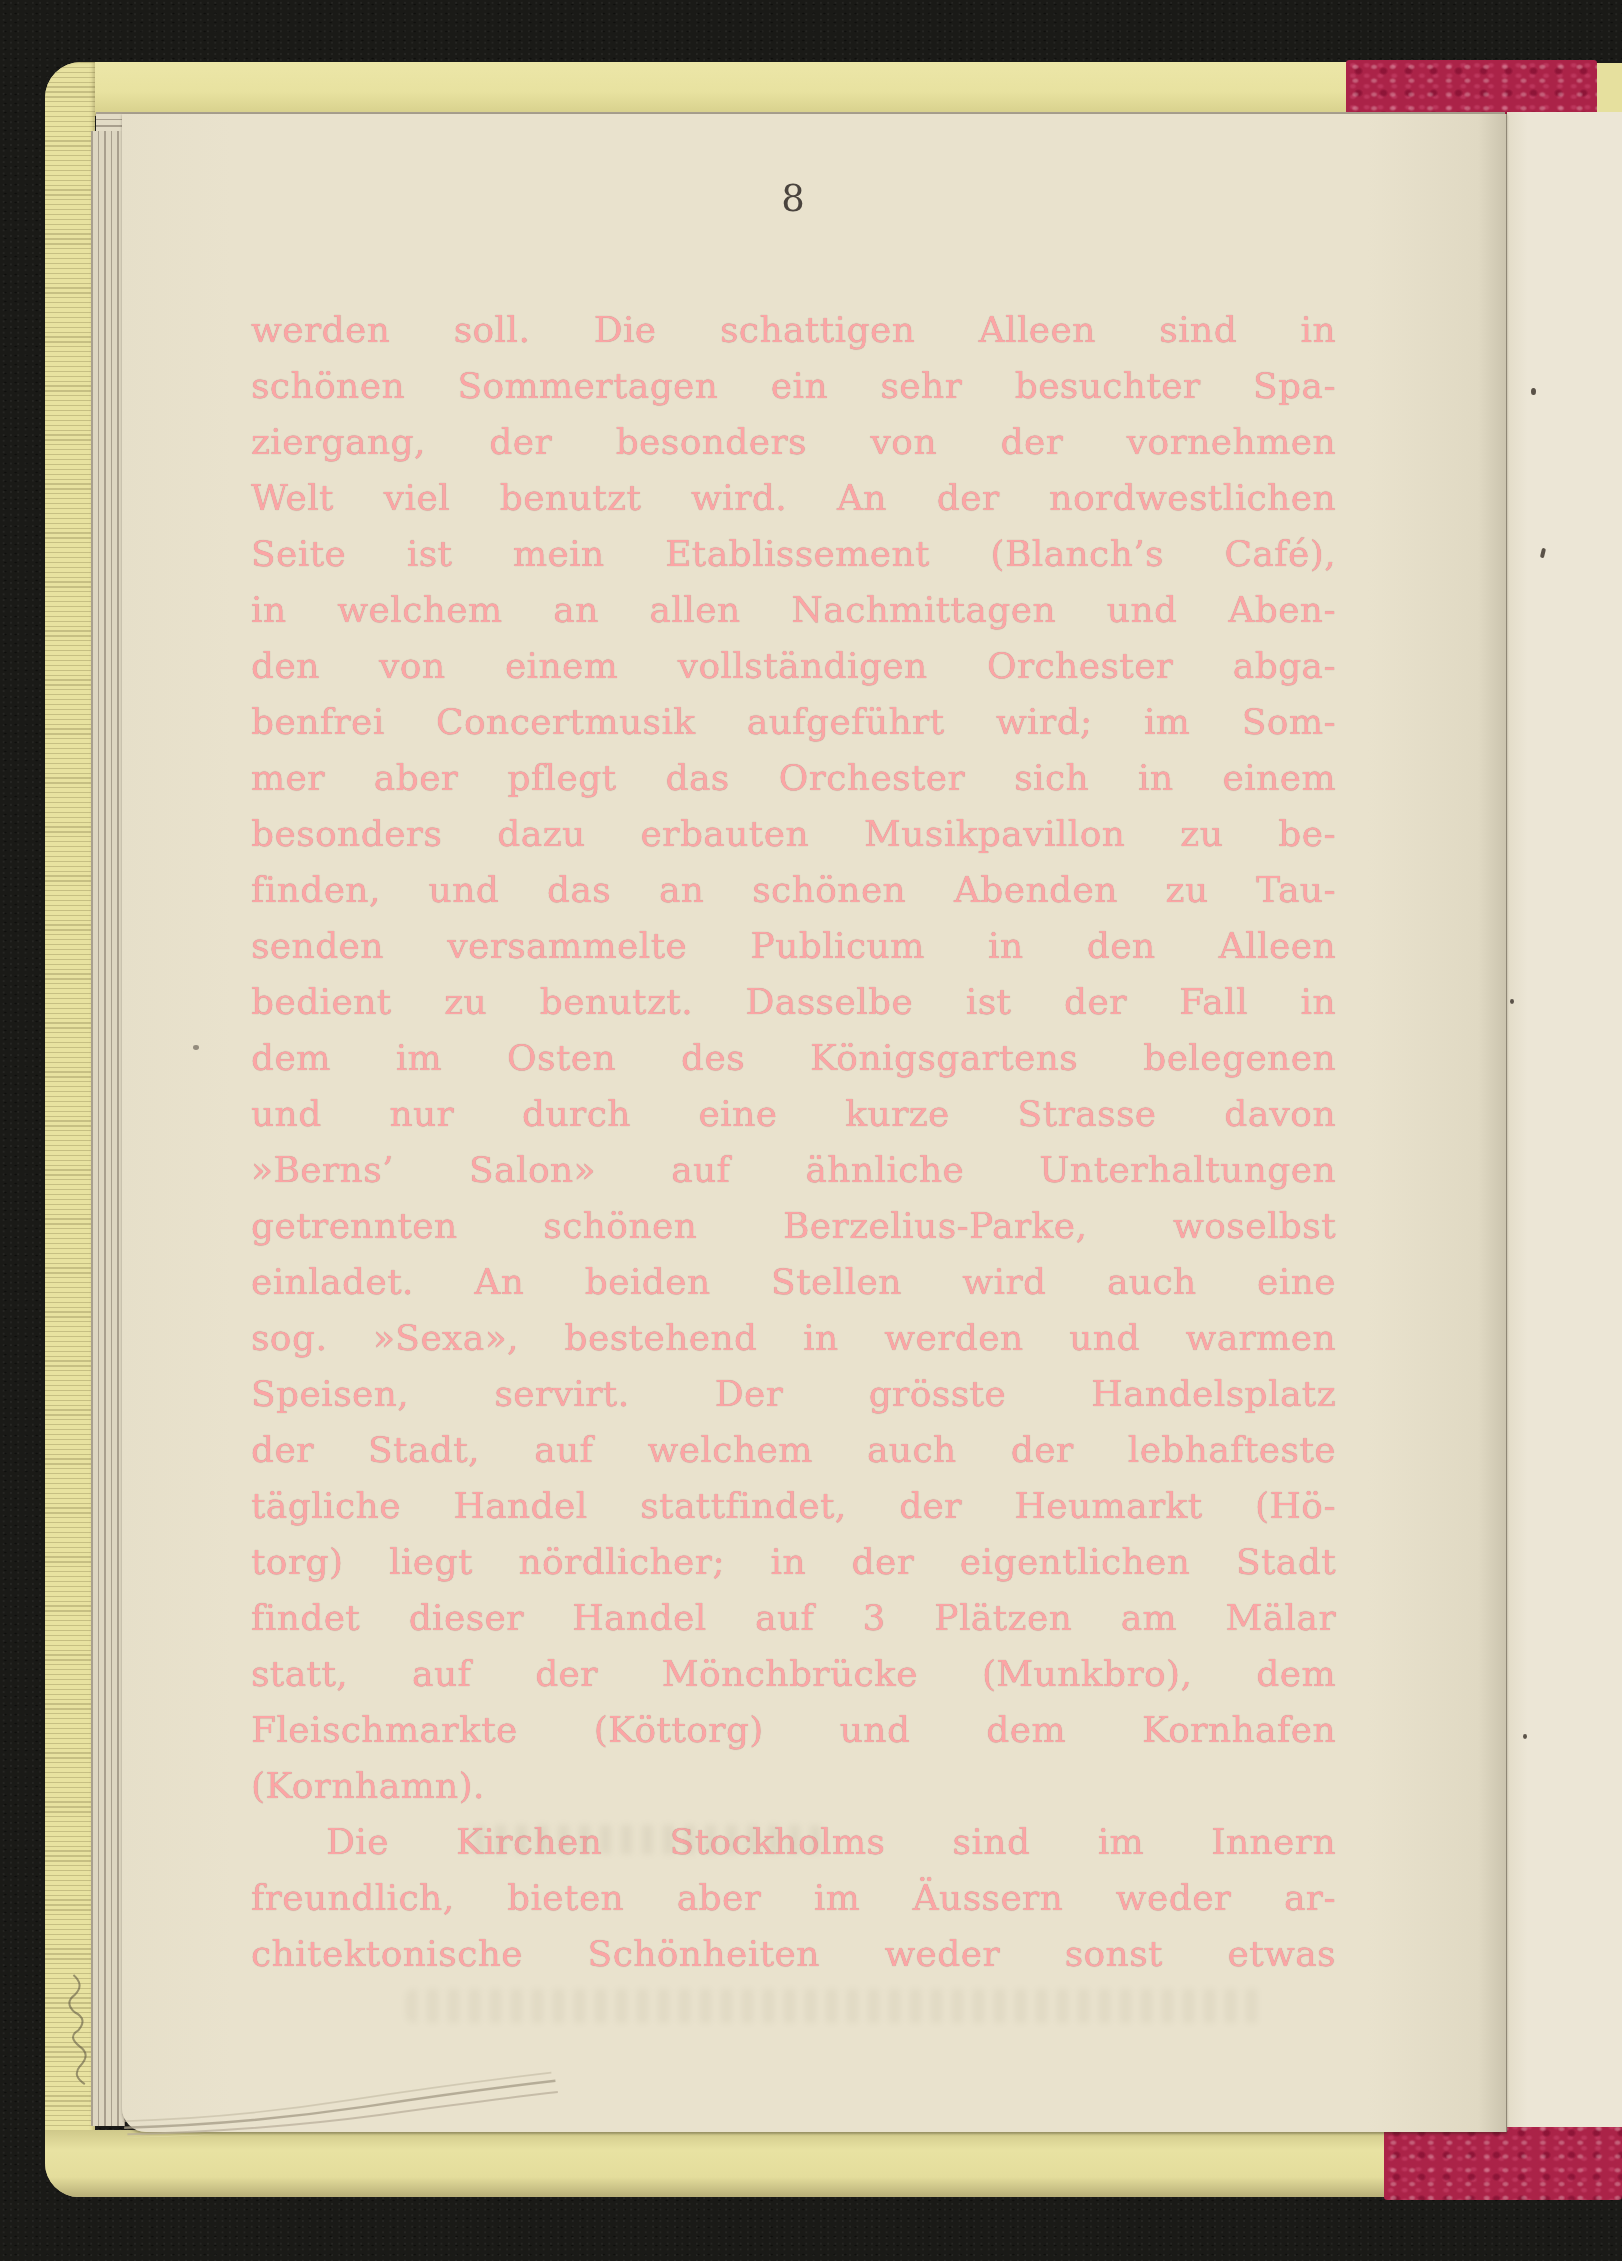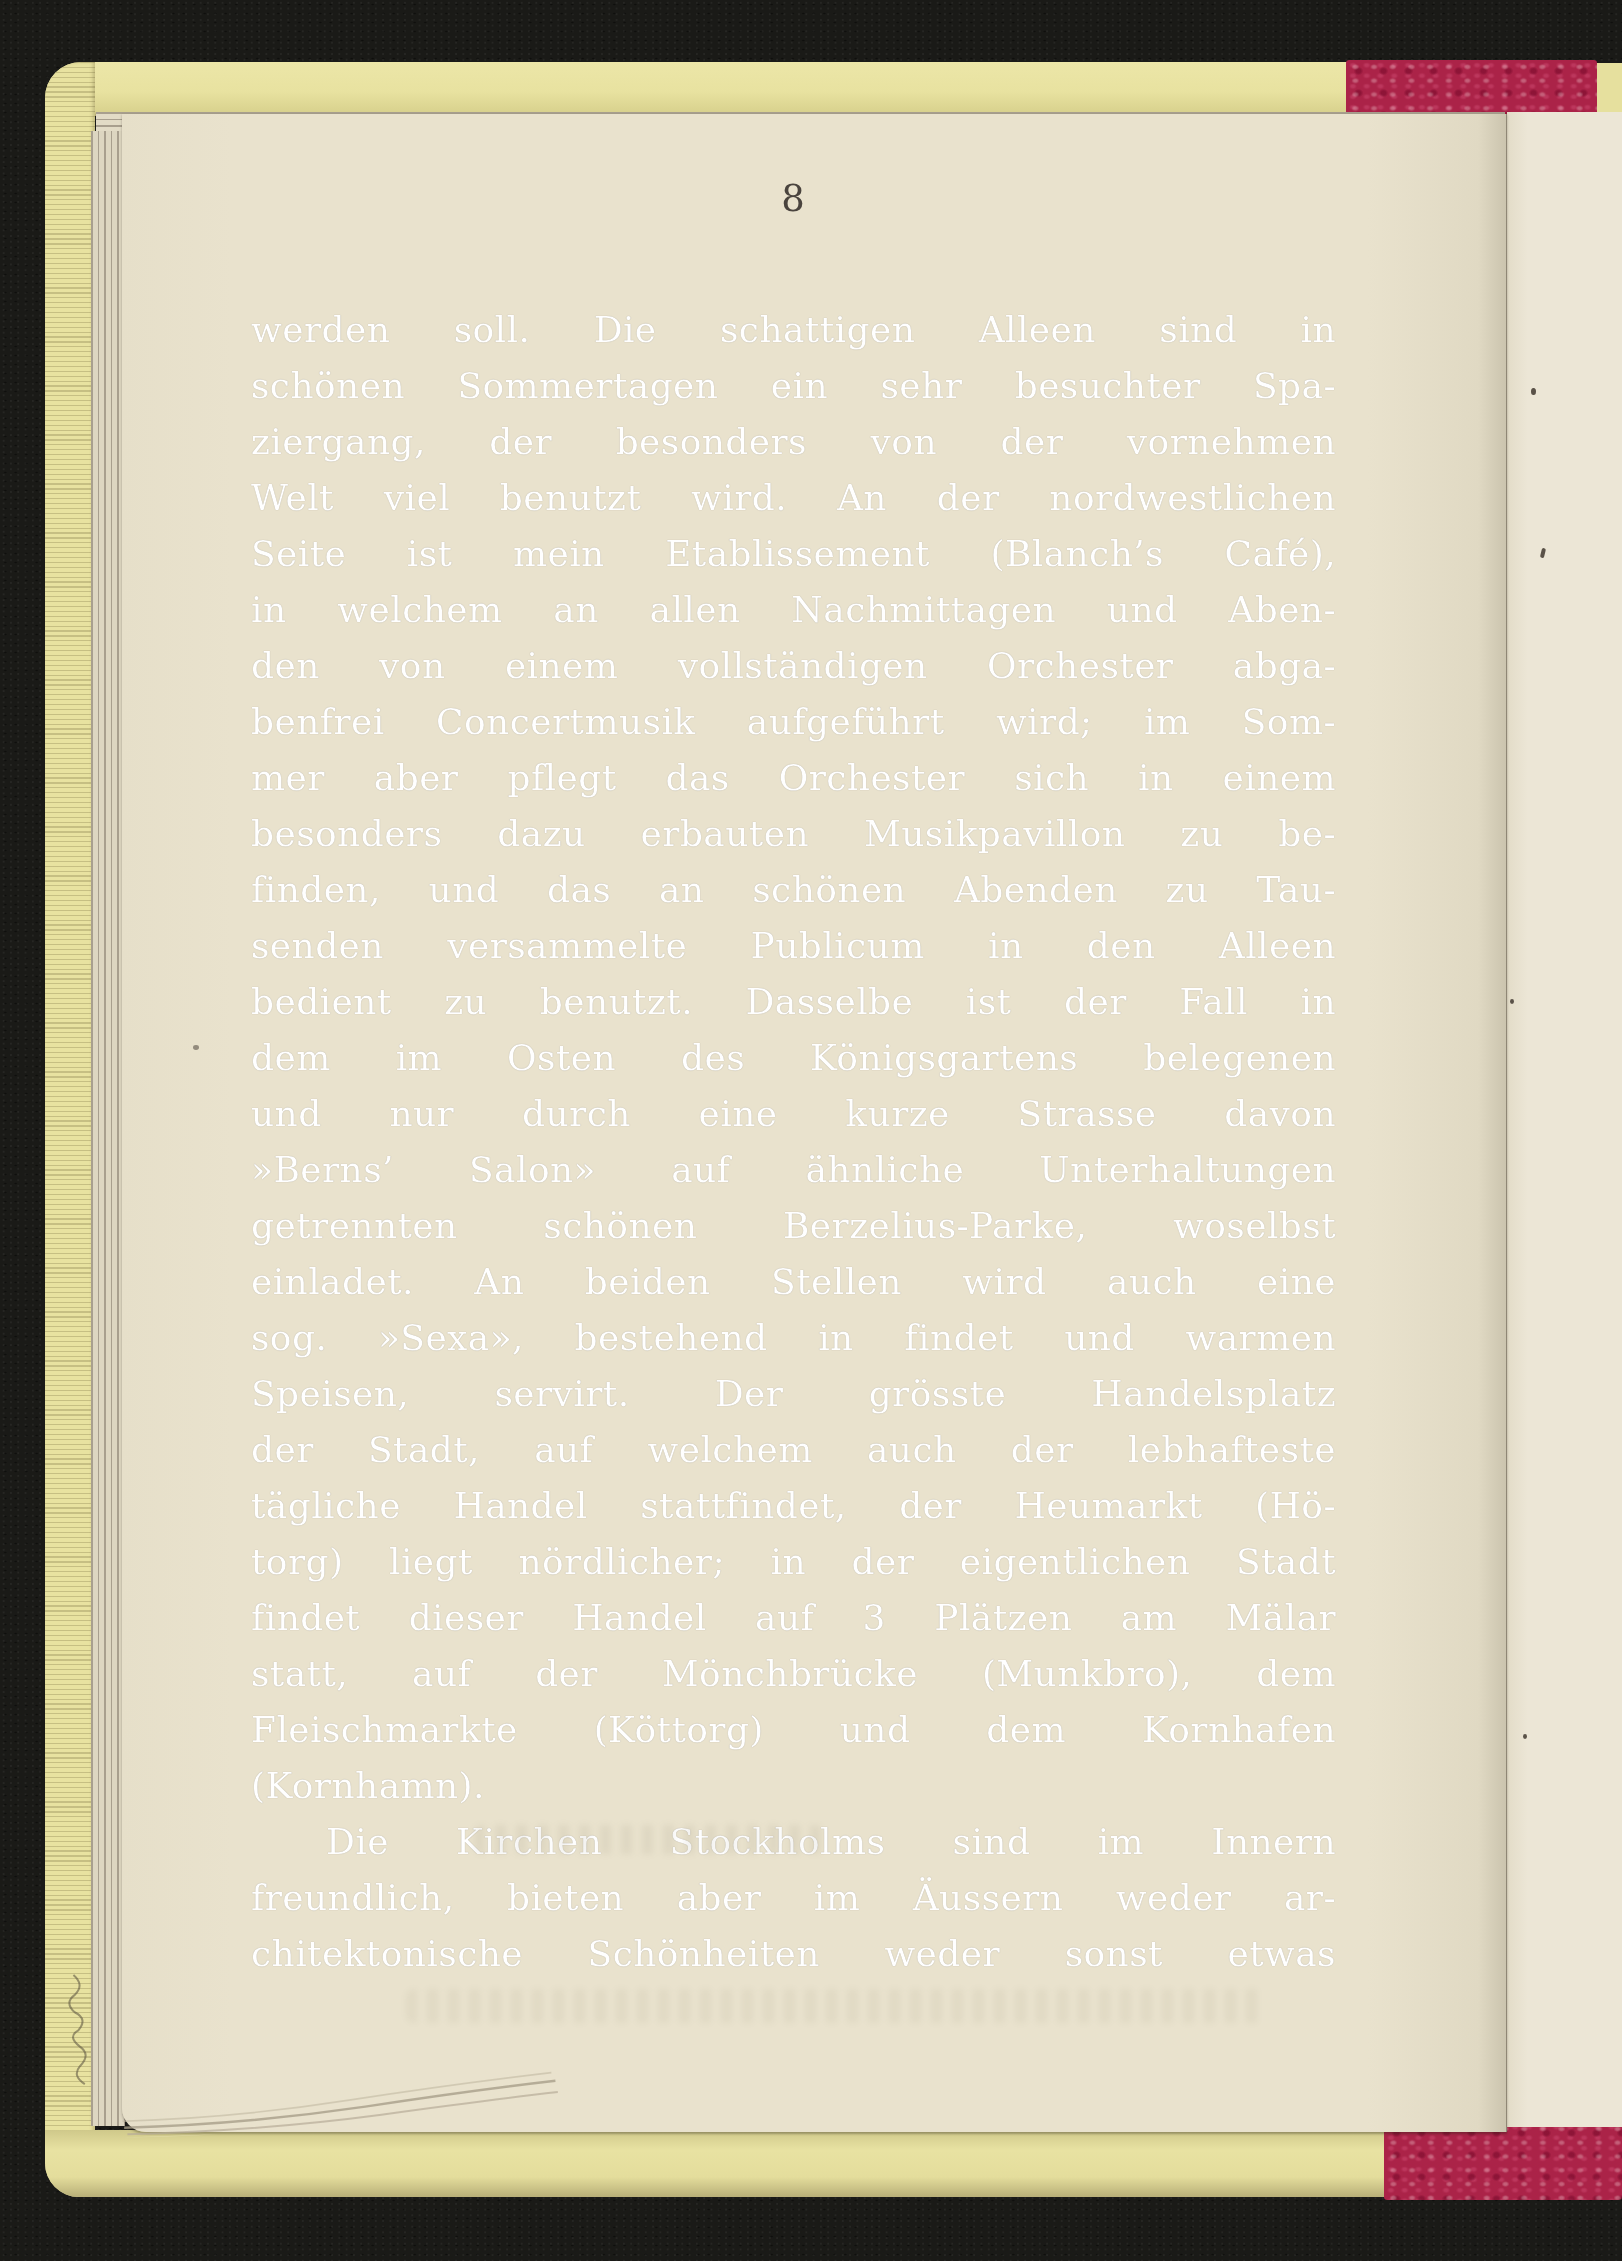--- a/index.html
+++ b/index.html
@@ -70,21 +70,21 @@
   }
   
   .page-number{
     left:251px;top:177px;width:1085px;
     text-align:center;font-size:37px;color:#4a443e;
     letter-spacing:0.8px;
   }
   
   .text-block{
     left:251px;top:302px;width:1085px;
-    font-size:36px;color:#ffffff;letter-spacing:0.4px;word-spacing:1.6px;
+    font-size:36px;color:#fca5a5;letter-spacing:0.4px;word-spacing:1.6px;
     text-shadow:0 0 0.8px rgba(62,57,51,.45);
   }
   .line{
     height:56px;line-height:56px;white-space:nowrap;
     text-align:justify;text-align-last:justify;
   }
   .line.no-justify{text-align:center;text-align-last:left;}
   .line.indent{padding-left:75px;}
   
   .ghost{
@@ -136,21 +136,21 @@
     <div class="line">mer aber pflegt das Orchester sich in einem</div>
     <div class="line">besonders dazu erbauten Musikpavillon zu be-</div>
     <div class="line">finden, und das an schönen Abenden zu Tau-</div>
     <div class="line">senden versammelte Publicum in den Alleen</div>
     <div class="line">bedient zu benutzt.  Dasselbe ist der Fall in</div>
     <div class="line">dem im Osten des Königsgartens belegenen</div>
     <div class="line">und nur durch eine kurze Strasse davon</div>
     <div class="line">»Berns’ Salon» auf ähnliche Unterhaltungen</div>
     <div class="line">getrennten schönen Berzelius-Parke, woselbst</div>
     <div class="line">einladet.  An beiden Stellen wird auch eine</div>
-    <div class="line">sog. »Sexa», bestehend in findet und warmen</div>
+    <div class="line">sog. »Sexa», bestehend in werden und warmen</div>
     <div class="line">Speisen, servirt.  Der grösste Handelsplatz</div>
     <div class="line">der Stadt, auf welchem auch der lebhafteste</div>
     <div class="line">tägliche Handel stattfindet, der Heumarkt (Hö-</div>
     <div class="line">torg) liegt nördlicher; in der eigentlichen Stadt</div>
     <div class="line">findet dieser Handel auf 3 Plätzen am Mälar</div>
     <div class="line">statt, auf der Mönchbrücke (Munkbro), dem</div>
     <div class="line">Fleischmarkte (Köttorg) und dem Kornhafen</div>
     <div class="line no-justify">(Kornhamn).</div>
     <div class="line indent">Die Kirchen Stockholms sind im Innern</div>
     <div class="line">freundlich, bieten aber im Äussern weder ar-</div>

